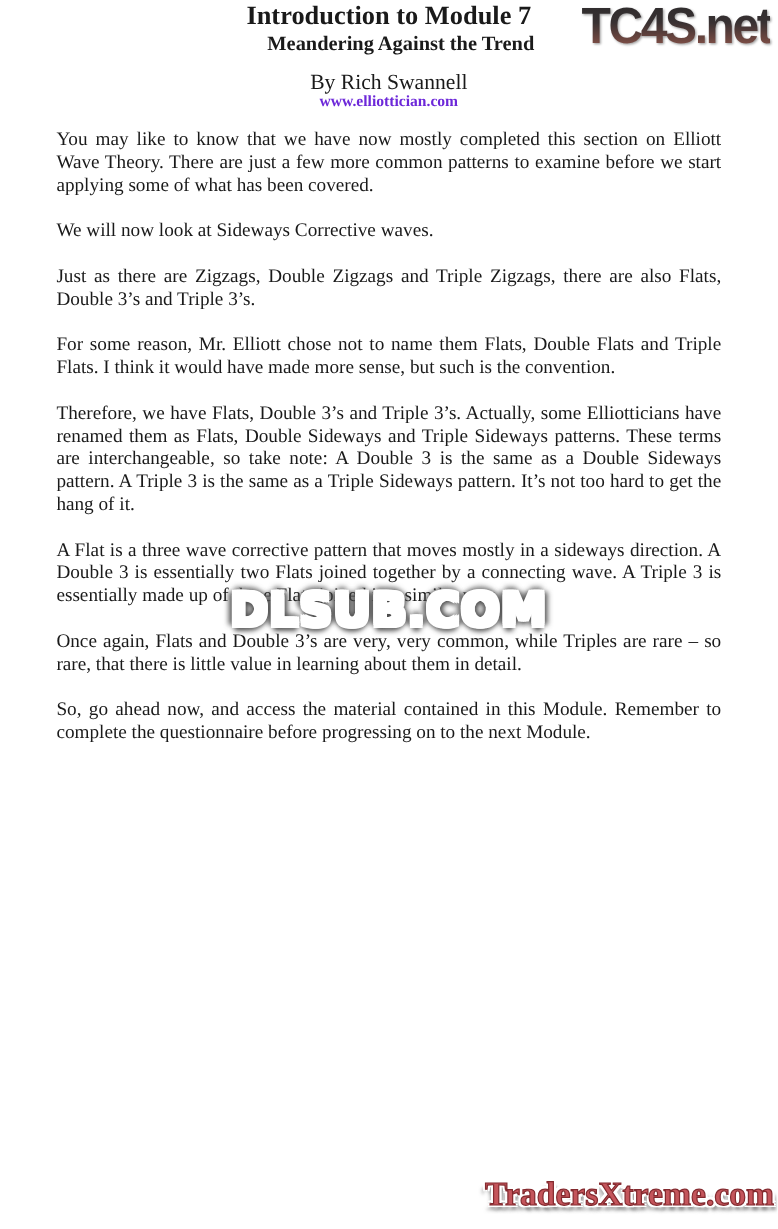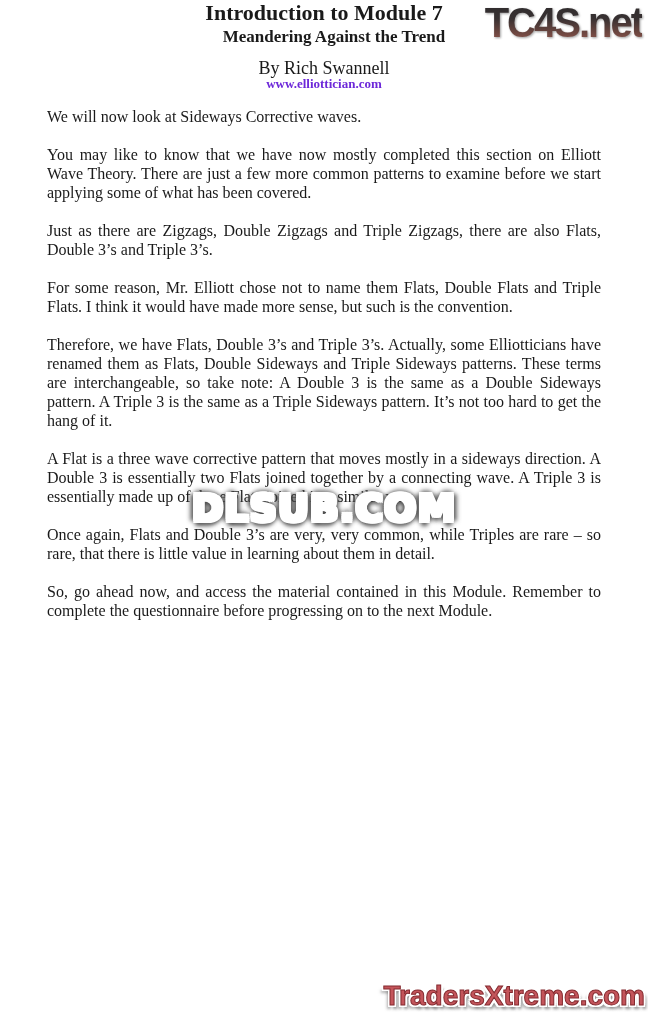--- a/index.html
+++ b/index.html
@@ -96,21 +96,21 @@
        5px  0   4px rgba(70,70,70,0.8),
        0    5px 4px rgba(60,60,60,0.85),
        0   -4px 4px rgba(90,90,90,0.7);
   }
 
   
   .tx-watermark {
     position: absolute;
     top: 979px;
     right: 3px;
-    font-family: Liberation Sans, sans-serif;
+    font-family: Liberation Serif, serif;
     font-weight: bold;
     font-size: 28px;
     line-height: 34px;
     letter-spacing: 0px;
     white-space: nowrap;
     color: #c4555b;
     -webkit-text-stroke: 1px #83292e;
     text-shadow:
       -2px -2px 0 #ffffff,  2px -2px 0 #ffffff,
       -2px  2px 0 #ffffff,  2px  2px 0 #ffffff,
@@ -130,22 +130,22 @@
   <div class="doc-header">
     <div class="title">Introduction to Module 7</div>
     <div class="subtitle">Meandering Against the Trend</div>
     <div class="byline">By Rich Swannell</div>
     <div class="site-link-row">
       <a class="site-link">www.elliottician.com</a>
     </div>
   </div>
 
   <div class="content">
+    <p>You may like to know that we have now mostly completed this section on Elliott Wave Theory. There are just a few more common patterns to examine before we start applying some of what has been covered.</p>
     <p>We will now look at Sideways Corrective waves.</p>
-    <p>You may like to know that we have now mostly completed this section on Elliott Wave Theory. There are just a few more common patterns to examine before we start applying some of what has been covered.</p>
     <p>Just as there are Zigzags, Double Zigzags and Triple Zigzags, there are also Flats, Double 3’s and Triple 3’s.</p>
     <p>For some reason, Mr. Elliott chose not to name them Flats, Double Flats and Triple Flats.  I think it would have made more sense, but such is the convention.</p>
     <p>Therefore, we have Flats, Double 3’s and Triple 3’s. Actually, some Elliotticians have renamed them as Flats, Double Sideways and Triple Sideways patterns. These terms are interchangeable, so take note: A Double 3 is the same as a Double Sideways pattern. A Triple 3 is the same as a Triple Sideways pattern. It’s not too hard to get the hang of it.</p>
     <p>A Flat is a three wave corrective pattern that moves mostly in a sideways direction. A Double 3 is essentially two Flats joined together by a connecting wave. A Triple 3 is essentially made up of three Flats joined in a similar way.</p>
     <p>Once again, Flats and Double 3’s are very, very common, while Triples are rare – so rare, that there is little value in learning about them in detail.</p>
     <p>So, go ahead now, and access the material contained in this Module. Remember to complete the questionnaire before progressing on to the next Module.</p>
   </div>
 
   <div class="dlsub-watermark">DLSUB.COM</div>
 

